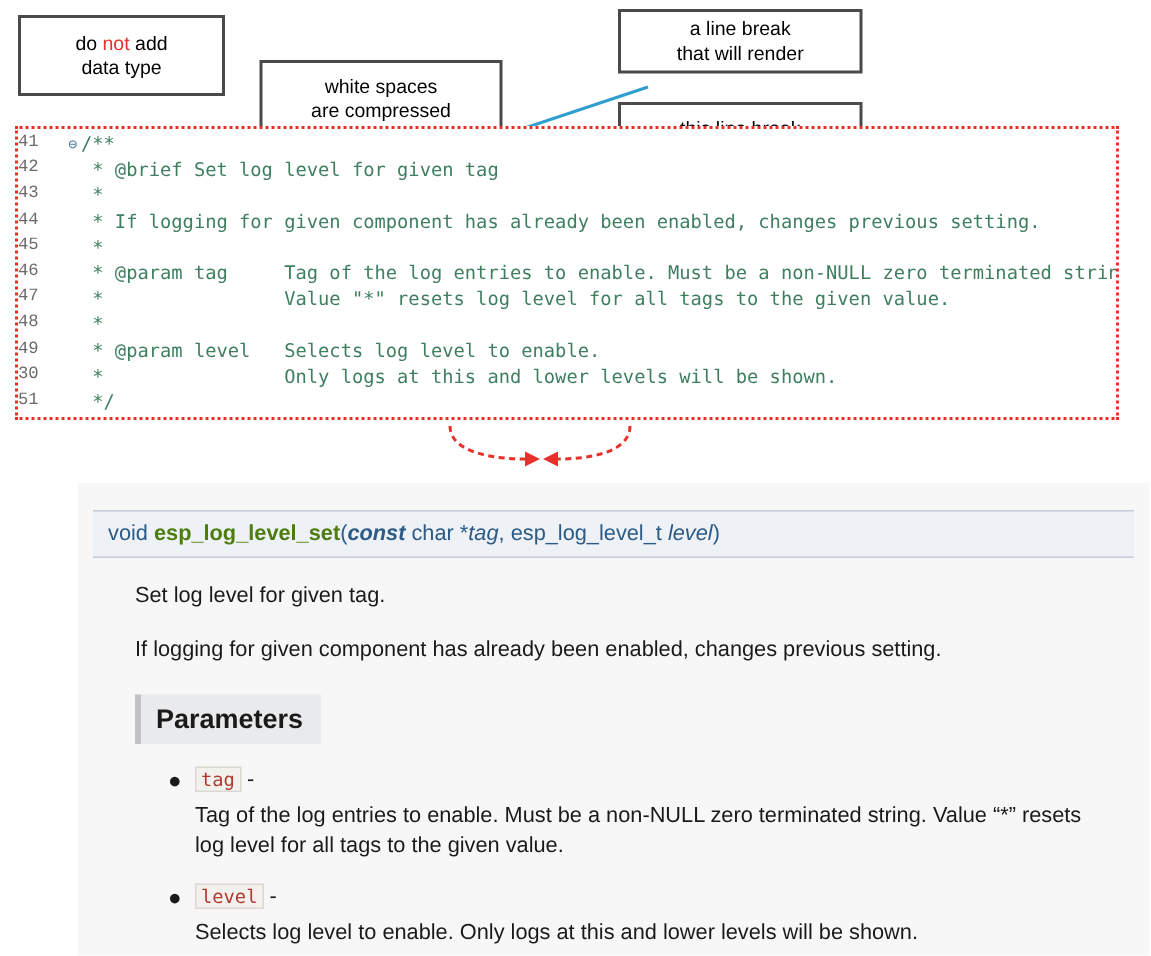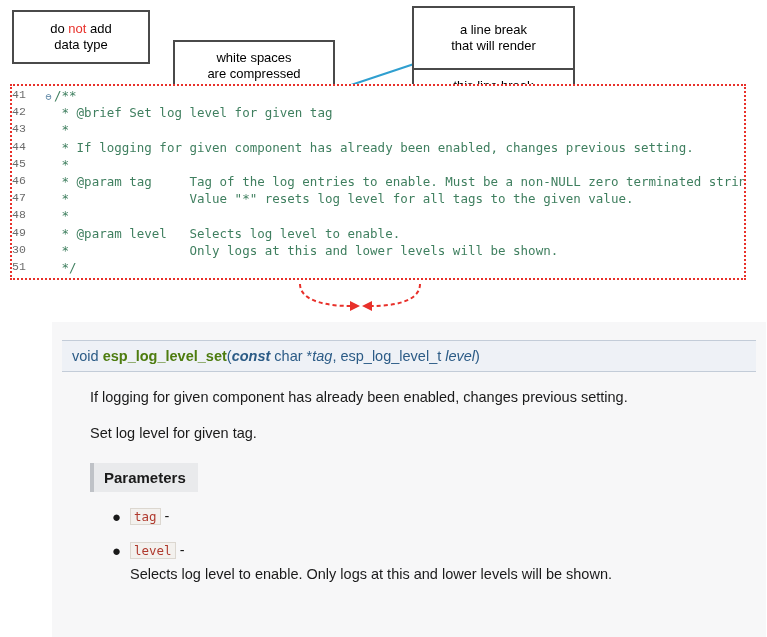--- a/index.html
+++ b/index.html
@@ -27,21 +27,21 @@
     display: flex;
     align-items: center;
     justify-content: center;
     padding: 4px 6px;
     box-sizing: border-box;
   }
   .callout .red { color: #e8302a; }
 
   #callout-datatype { left: 12px;  top: 10px;  width: 138px; height: 54px; }
   #callout-spaces   { left: 173px; top: 40px;  width: 162px; height: 52px; }
-  #callout-break-render { left: 412px; top: 6px; width: 163px; height: 64px; }
+  #callout-break-render { left: 412px; top: 6px; width: 163px; height: 43px; }
   #callout-break-norender { left: 412px; top: 68px; width: 163px; height: 52px; }
 
   
   #connectors {
     position: absolute;
     left: 0; top: 0;
     width: 767px; height: 637px;
     pointer-events: none;
   }
 
@@ -116,21 +116,21 @@
     font-size: 14.5px;
     color: #1a1a1a;
     line-height: 1.35;
   }
   #doc-params-head {
     margin: 20px 0 0 38px;
     display: inline-block;
     background: #e9eaec;
     border-left: 4px solid #bfc2c7;
     padding: 6px 12px 6px 10px;
-    font-size: 15px;
+    font-size: 18px;
     font-weight: bold;
     color: #1a1a1a;
   }
   .doc-li {
     position: relative;
     margin: 14px 24px 0 78px;
     font-size: 14.5px;
     color: #1a1a1a;
     line-height: 1.38;
   }
@@ -267,29 +267,30 @@
 
 </div>
 
 <div id="doc-panel">
 
   <div id="doc-signature">
     <span>void</span>
     <span class="fn">esp_log_level_set</span><span>(</span><span class="kw2">const</span><span> char *</span><span class="em">tag</span><span>, </span><span>esp_log_level_t </span><span class="em">level</span><span>)</span>
   </div>
 
+  <div class="doc-para">Set log level for given tag.</div>
   <div class="doc-para">If logging for given component has already been enabled, changes previous setting.</div>
-  <div class="doc-para">Set log level for given tag.</div>
 
   <div id="doc-params-head">Parameters</div>
 
   <div class="doc-li">
     <span class="bullet">●</span>
     <span class="param-code">tag</span>
     <span>-</span>
+    <div class="param-desc">Tag of the log entries to enable. Must be a non-NULL zero terminated string. Value “*” resets log level for all tags to the given value.</div>
   </div>
 
   <div class="doc-li">
     <span class="bullet">●</span>
     <span class="param-code">level</span>
     <span>-</span>
     <div class="param-desc">Selects log level to enable. Only logs at this and lower levels will be shown.</div>
   </div>
 
 </div>

